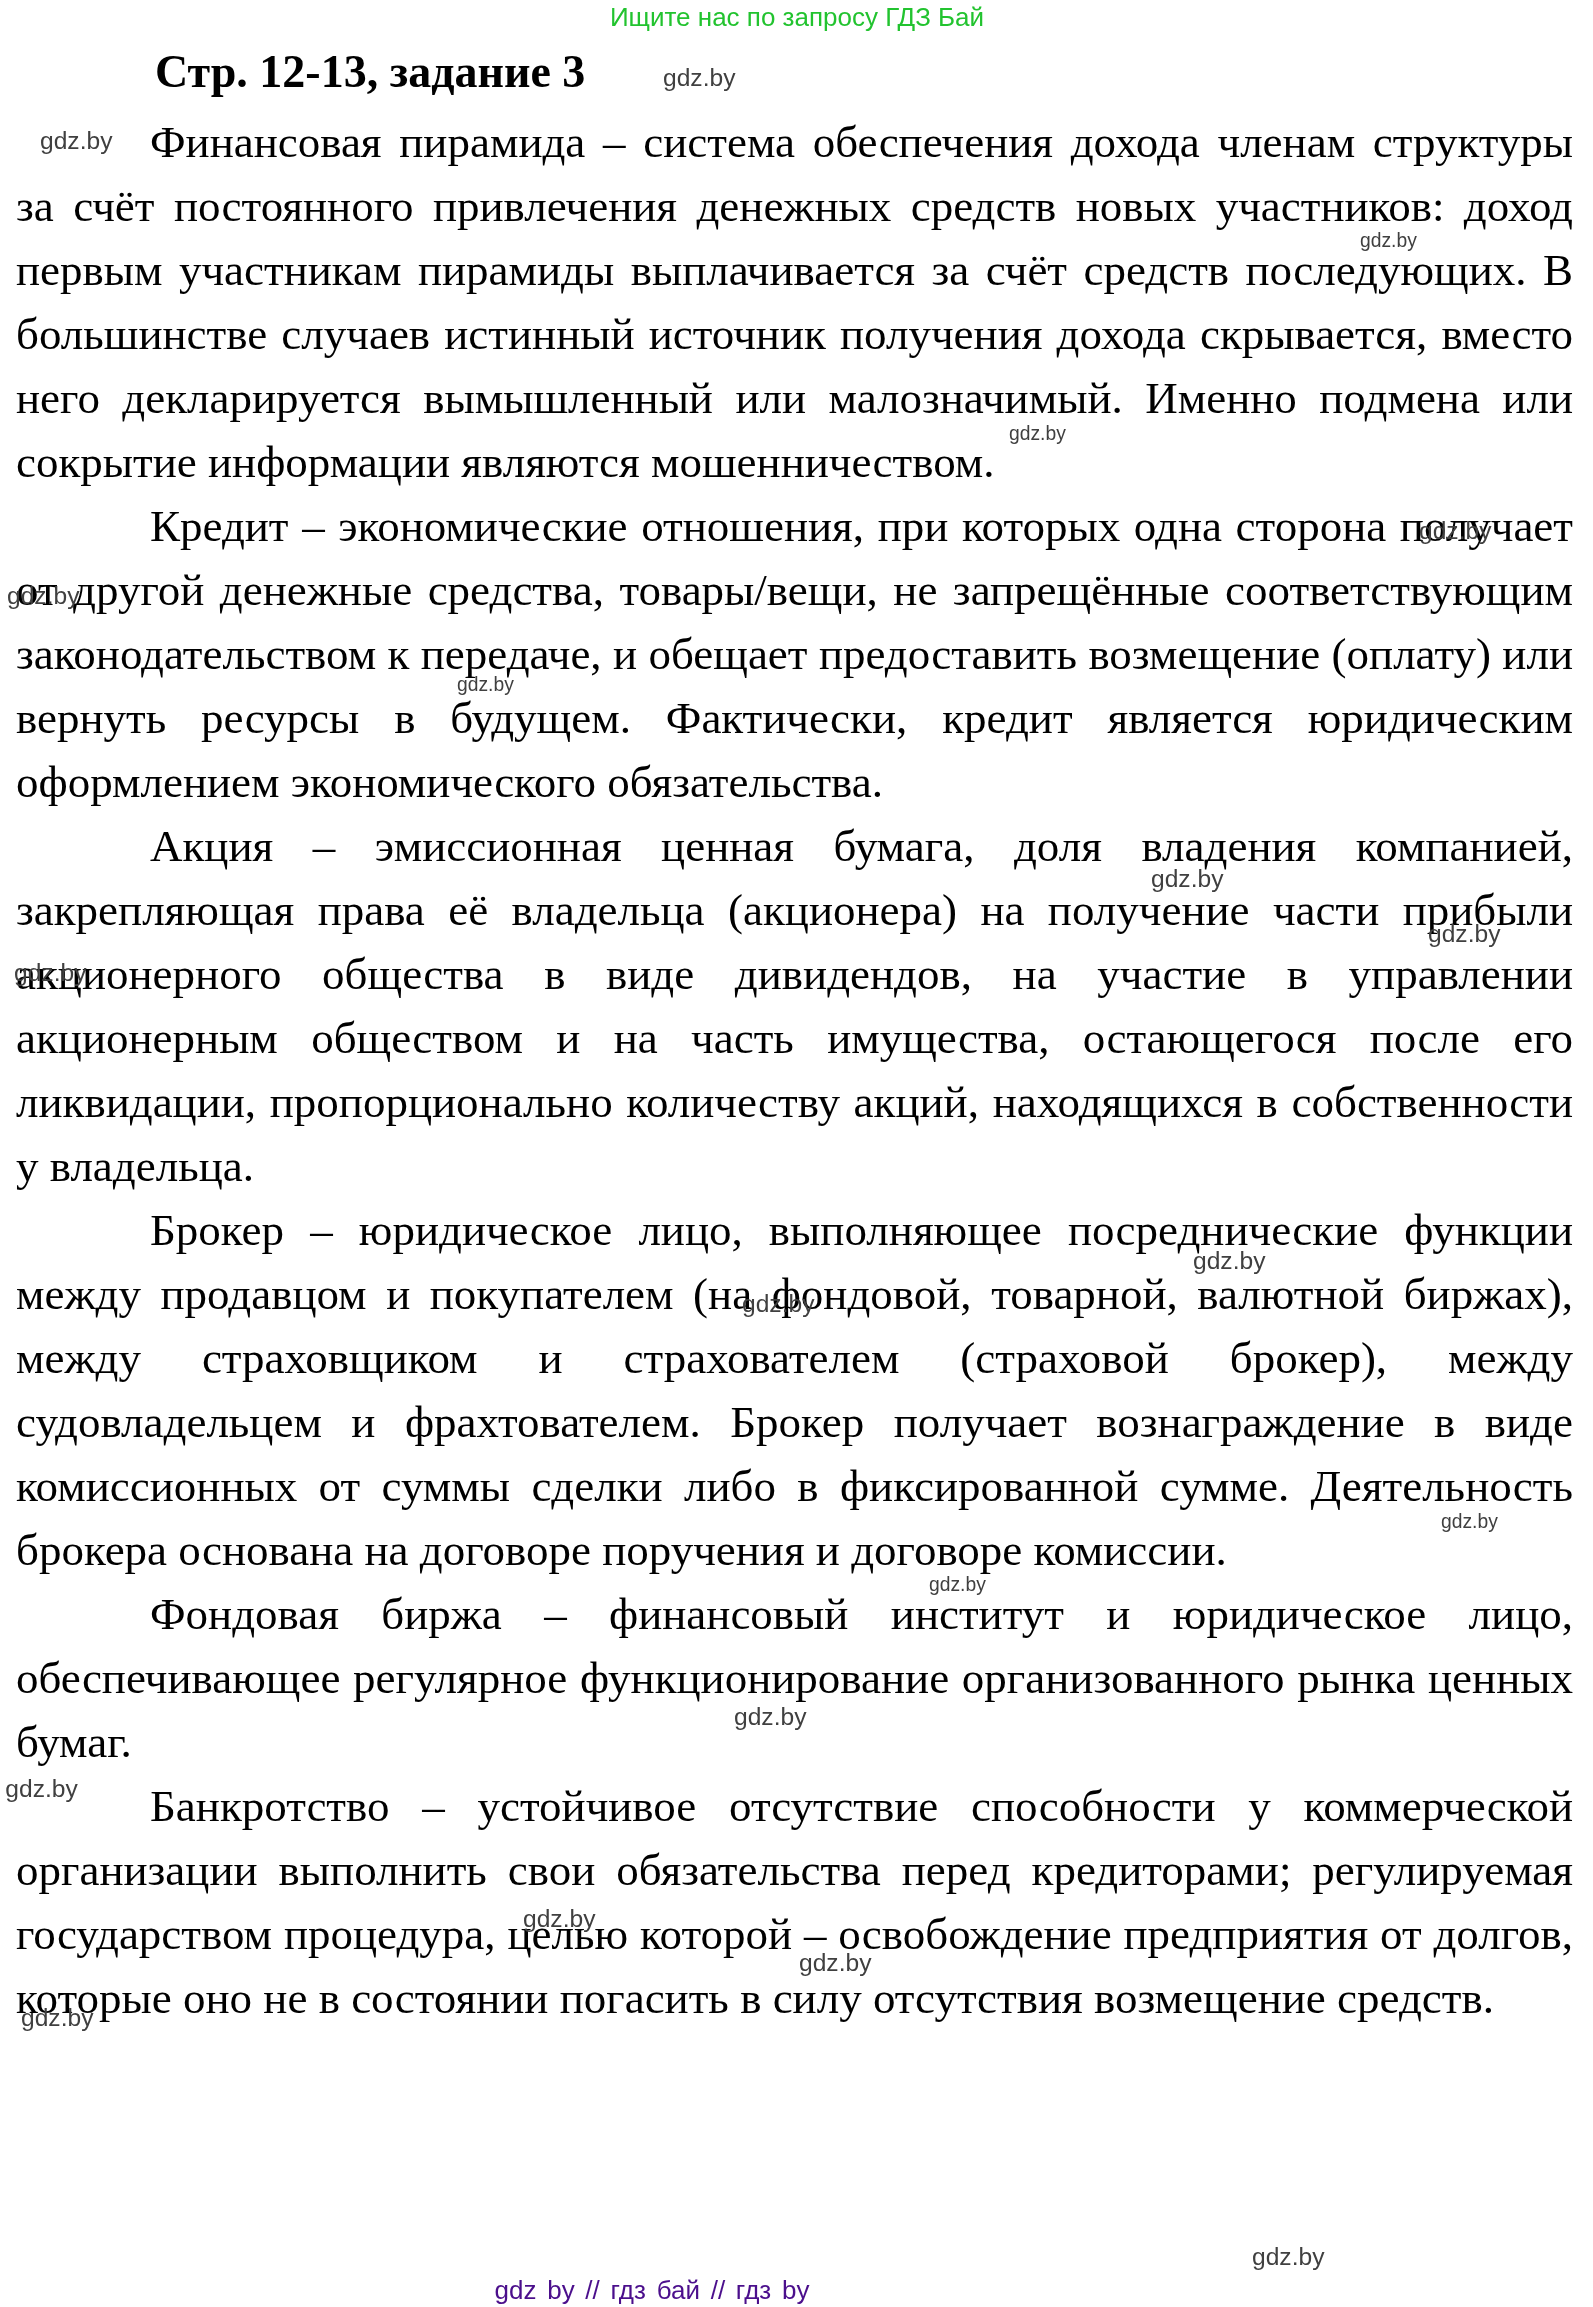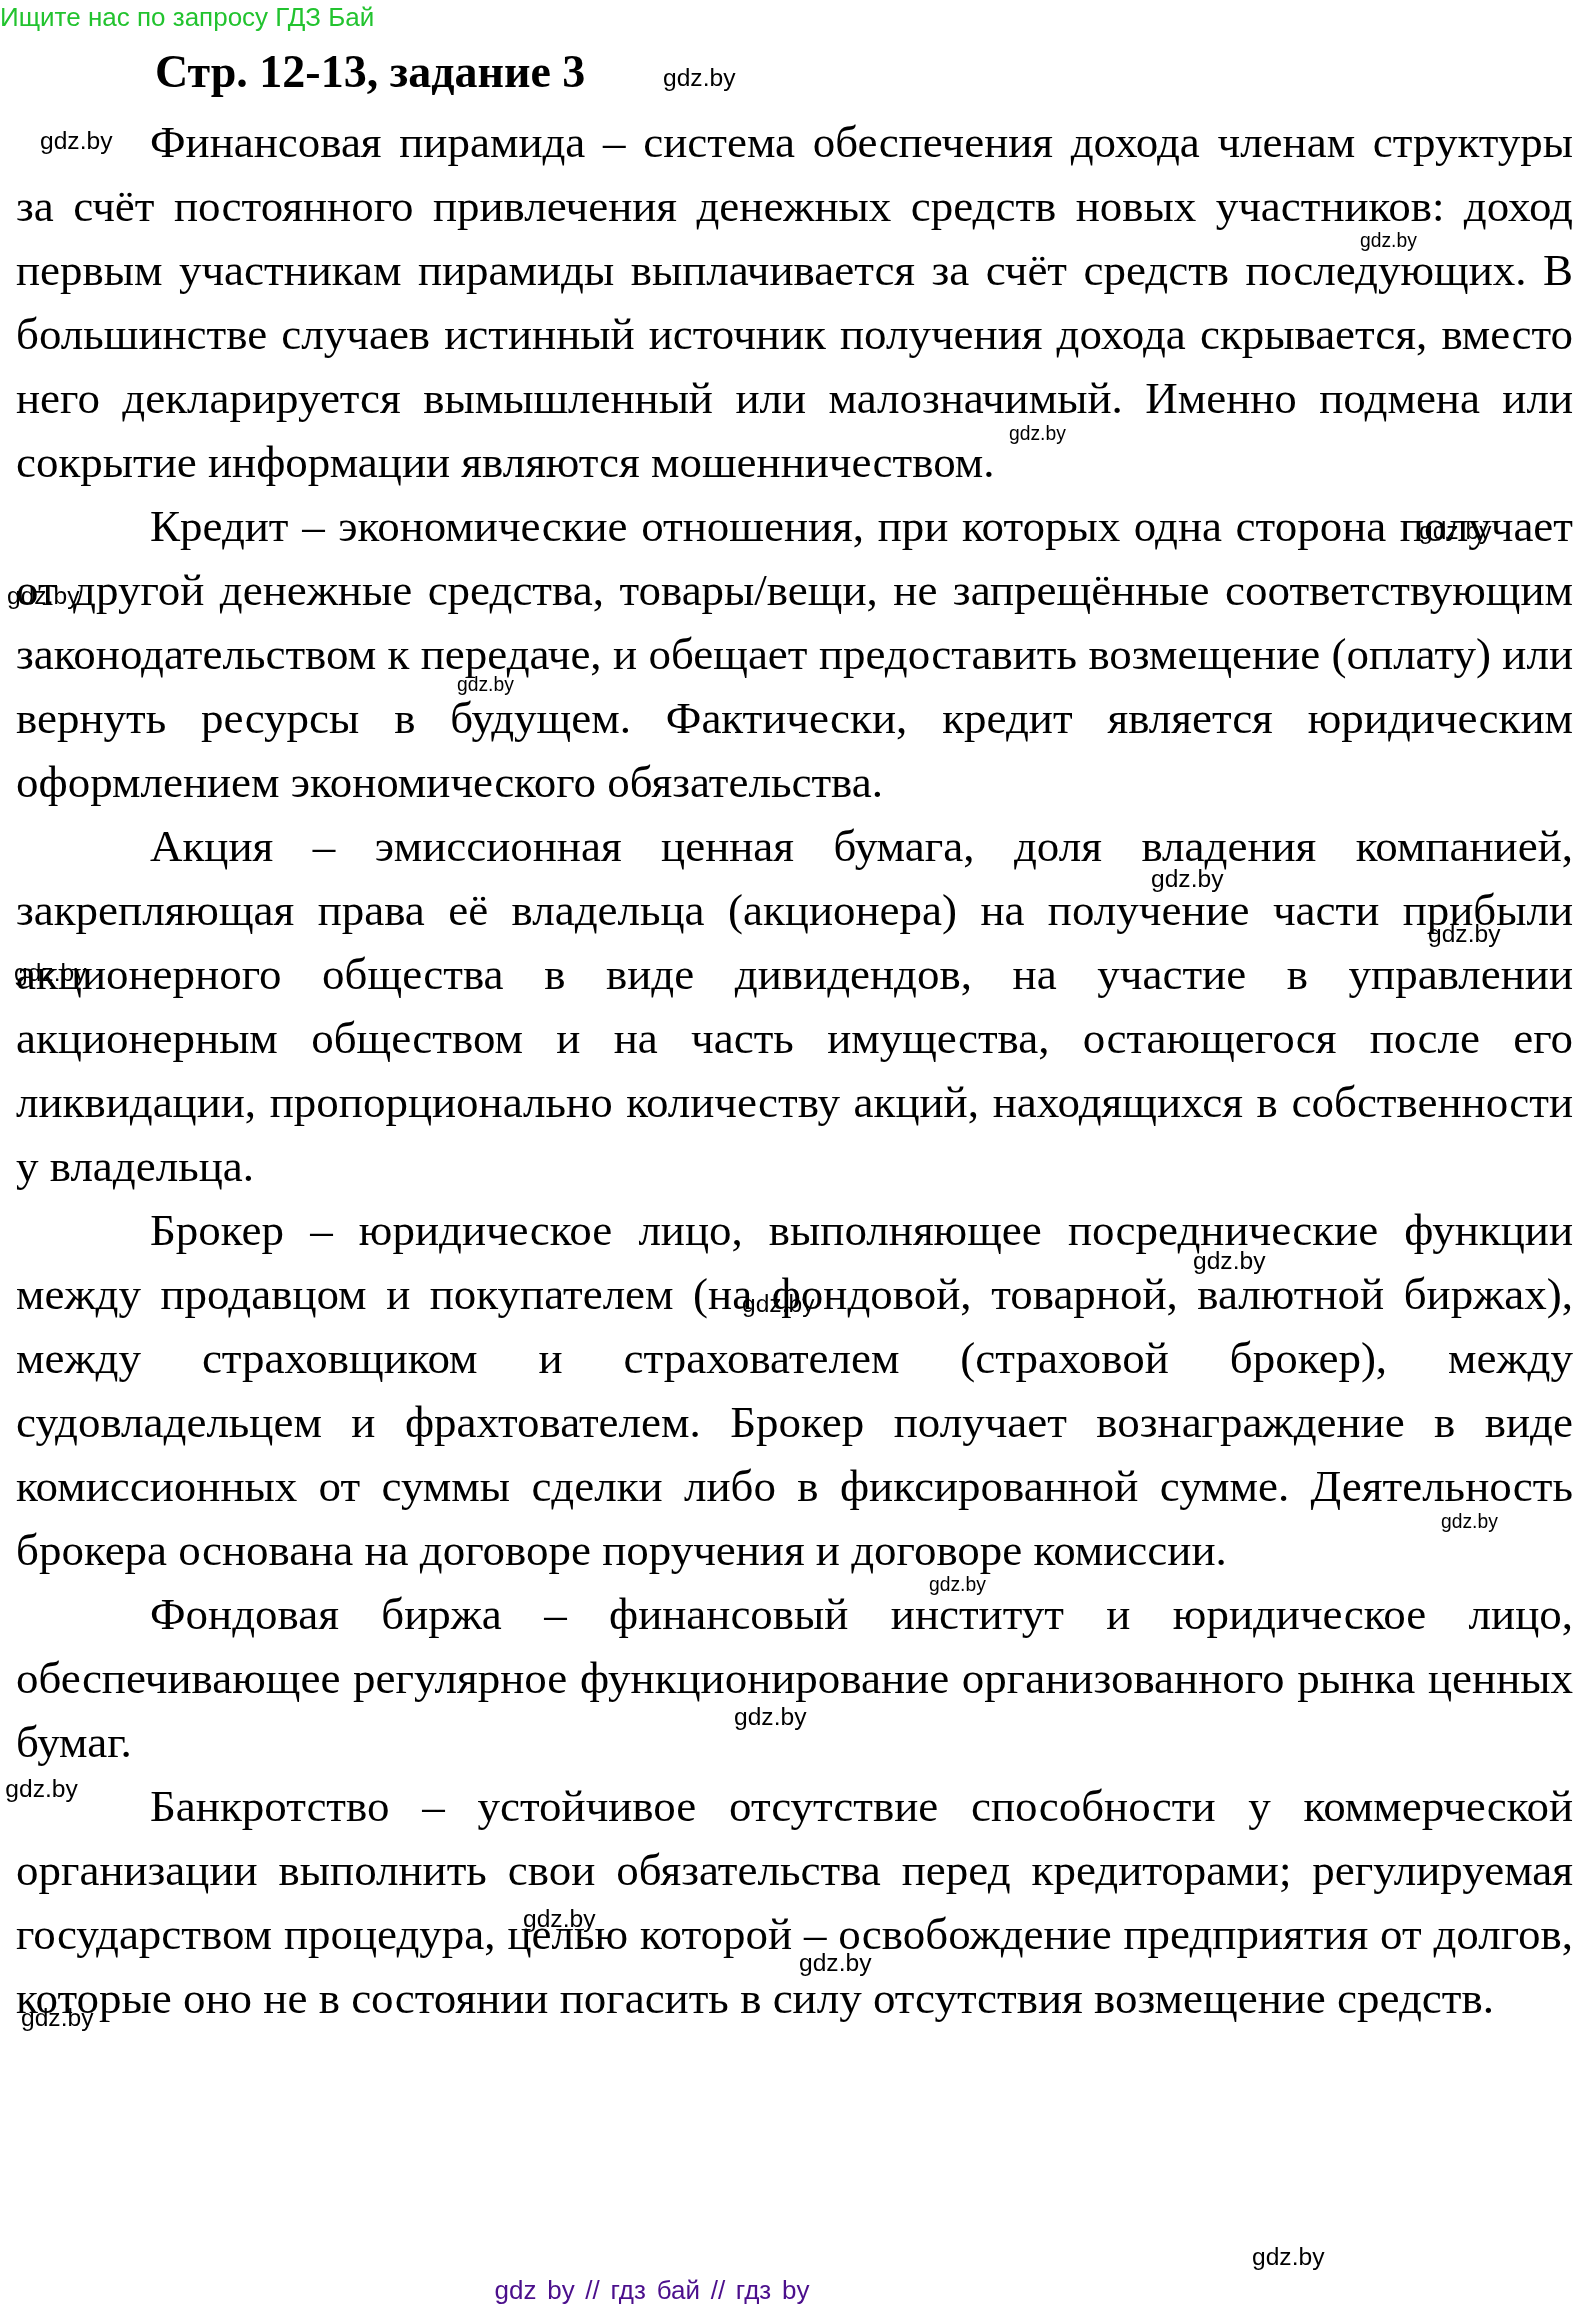--- a/index.html
+++ b/index.html
@@ -1,34 +1,34 @@
 <!DOCTYPE html>
 <html style="font-size:14px"><head>
 <meta charset="utf-8">
 <style>
   html, body { margin: 0; padding: 0; background: #ffffff; }
   body { width: 1594px; height: 2307px; position: relative; overflow: hidden; }
   .topbanner {
-    position: absolute; left: 0; top: 1.8px; width: 1594px; text-align: left;
+    position: absolute; left: 0; top: 1.8px; width: 1594px; text-align: center;
     font-family: "Liberation Sans", sans-serif; font-size: 26px; color: #22c32f;
     line-height: 30px;
   }
   .title {
     position: absolute; left: 155px; top: 44px;
     font-family: "Liberation Serif", serif; font-weight: bold; font-size: 46px;
     color: #000; line-height: 56px; white-space: nowrap;
   }
   .body {
     position: absolute; left: 16px; top: 110px; width: 1557px;
     font-family: "Liberation Serif", serif; font-size: 45px; color: #000;
     line-height: 64px; text-align: justify;
   }
   .body p { margin: 0; text-indent: 134px; }
   .wm {
-    position: absolute; font-family: "Liberation Sans", sans-serif; color: #000000;
+    position: absolute; font-family: "Liberation Sans", sans-serif; color: #404040;
     font-size: 24.6px; line-height: 26px; white-space: nowrap;
   }
   .wm.small { font-size: 19.3px; line-height: 21px; }
   .footer {
     position: absolute; left: 0; top: 2275px; width: 1304px; text-align: center;
     font-family: "Liberation Sans", sans-serif; font-size: 26px; color: #4b0f8c;
     line-height: 30px; word-spacing: 3.5px;
   }
 </style>
 </head>

